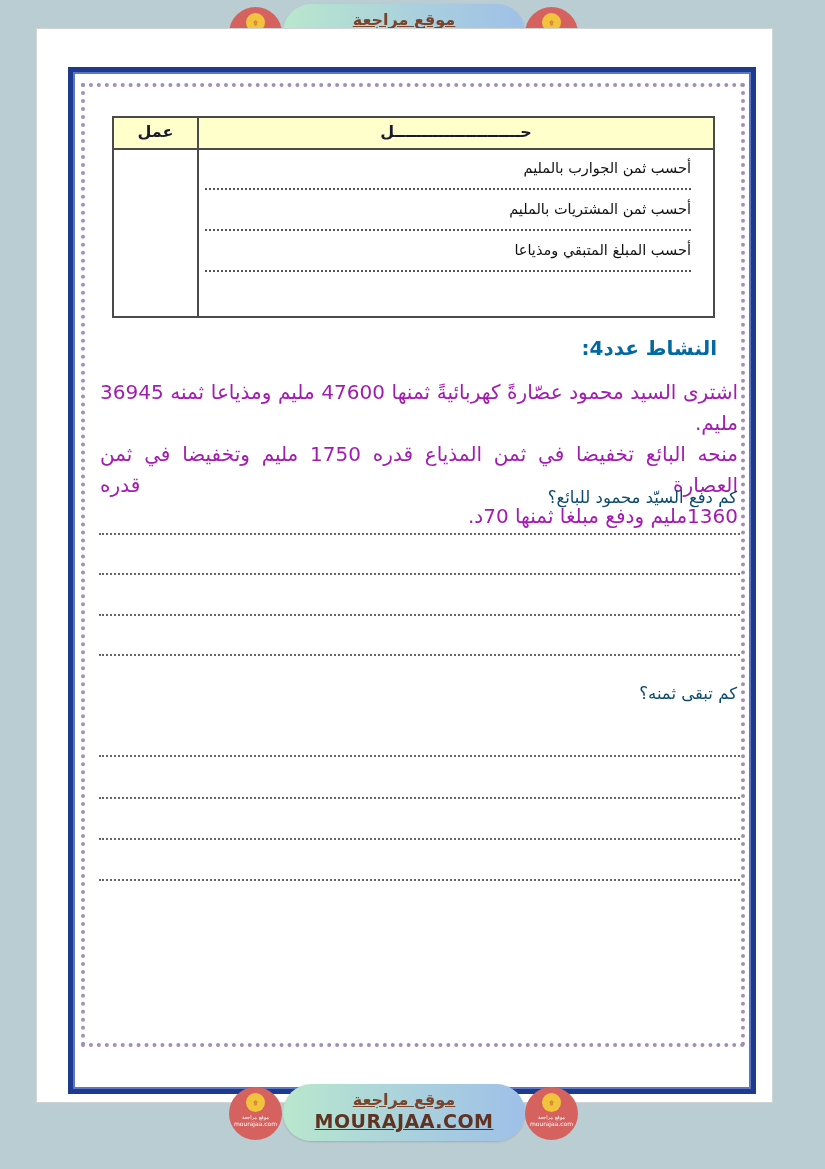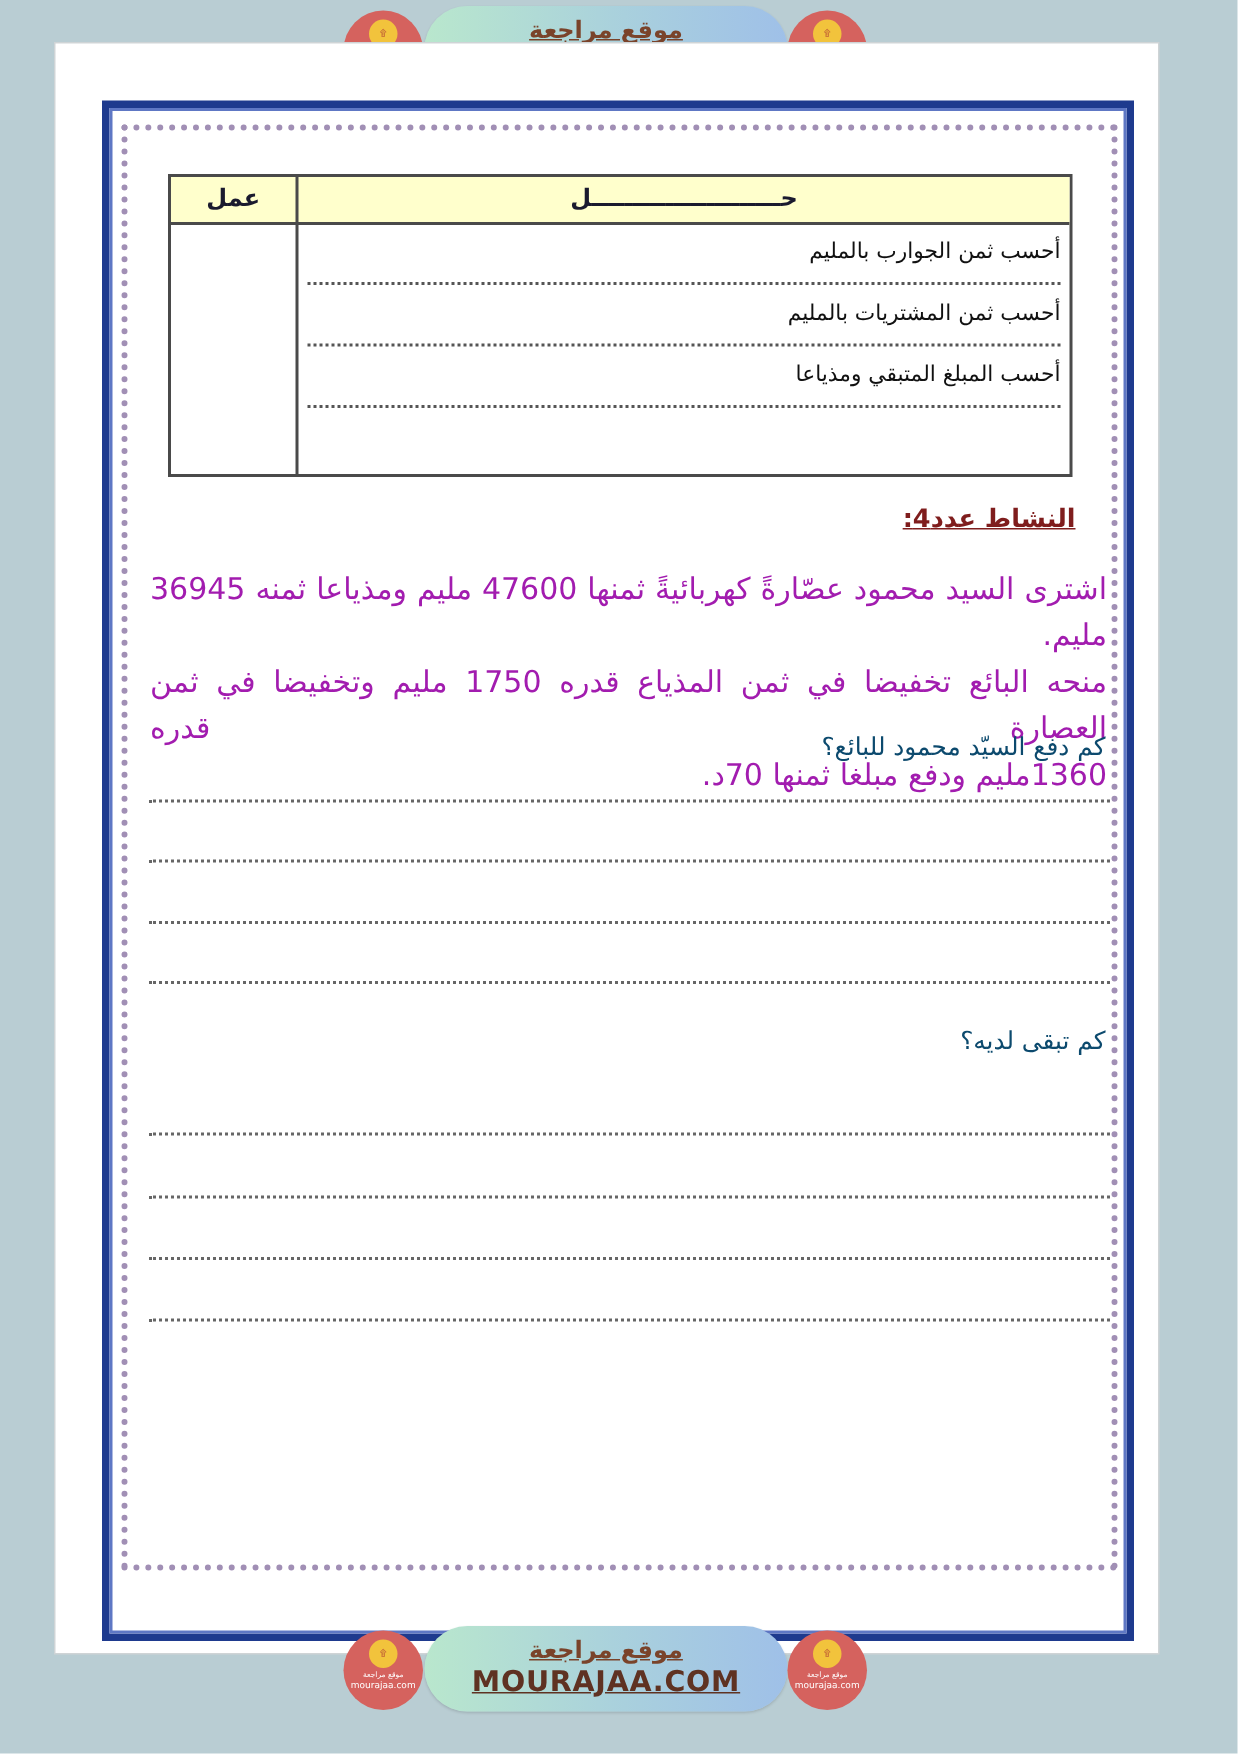--- a/index.html
+++ b/index.html
@@ -53,27 +53,27 @@
   
   .ws-table{
     position:absolute;left:112px;top:116px;width:603px;height:202px;
     border:2px solid #4a4a4a;box-sizing:border-box;direction:rtl;background:#fff;
   }
   .ws-thead{display:flex;height:30px;border-bottom:2px solid #4a4a4a;background:#ffffcc;}
   .ws-tbody{display:flex;height:166px;}
   .cell-sol{width:516px;border-left:2px solid #4a4a4a;box-sizing:border-box;}
   .cell-work{flex:1;border-radius:13px;}
   .th{font-weight:bold;font-size:16px;color:#1a1a2e;text-align:center;line-height:28px;}
-  .td-sol{padding:8px 6px 0 6px;}
+  .td-sol{padding:8px 22px 0 6px;}
   .sol-label{font-size:14.5px;color:#111;text-align:right;line-height:21px;}
   .sol-dotted{border-bottom:2px dotted #555;height:9px;margin-bottom:9px;}
   
   .activity-title{
     position:absolute;right:108px;top:336px;direction:rtl;
-    color:#7f1d1d;font-weight:bold;font-size:17px;text-decoration:underline;
+    color:#0369a1;font-weight:bold;font-size:20px;
   }
   .statement{
     position:absolute;left:100px;top:377px;width:638px;direction:rtl;
     font-size:20px;line-height:31px;color:#a21caf;
   }
   .statement .line{text-align:right;}
   .statement .just{text-align:justify;text-align-last:justify;}
   .question{position:absolute;right:88px;direction:rtl;font-size:16.5px;color:#0c4a6e;margin-left:28px;}
   .q1{top:488px;} .q2{top:684px;}
   .ans-line{position:absolute;left:99px;width:641px;height:0;border-top:2px dotted #666;}
@@ -130,21 +130,21 @@
   <div class="line">1360مليم ودفع مبلغا ثمنها 70د.</div>
 </div>
 
 <div class="question q1">كم دفع السيّد محمود للبائع؟</div>
 
 <div class="ans-line" style="top:533px"></div>
 <div class="ans-line" style="top:573px"></div>
 <div class="ans-line" style="top:614px"></div>
 <div class="ans-line" style="top:654px"></div>
 
-<div class="question q2">كم تبقى لديه؟</div>
+<div class="question q2">كم تبقى ثمنه؟</div>
 
 <div class="ans-line" style="top:755px"></div>
 <div class="ans-line" style="top:797px"></div>
 <div class="ans-line" style="top:838px"></div>
 <div class="ans-line" style="top:879px"></div>
 
 <div class="banner ftr">
   <div class="pill">
     <div class="pill-ar">موقع مراجعة</div>
     <div class="pill-url">MOURAJAA.COM</div>

